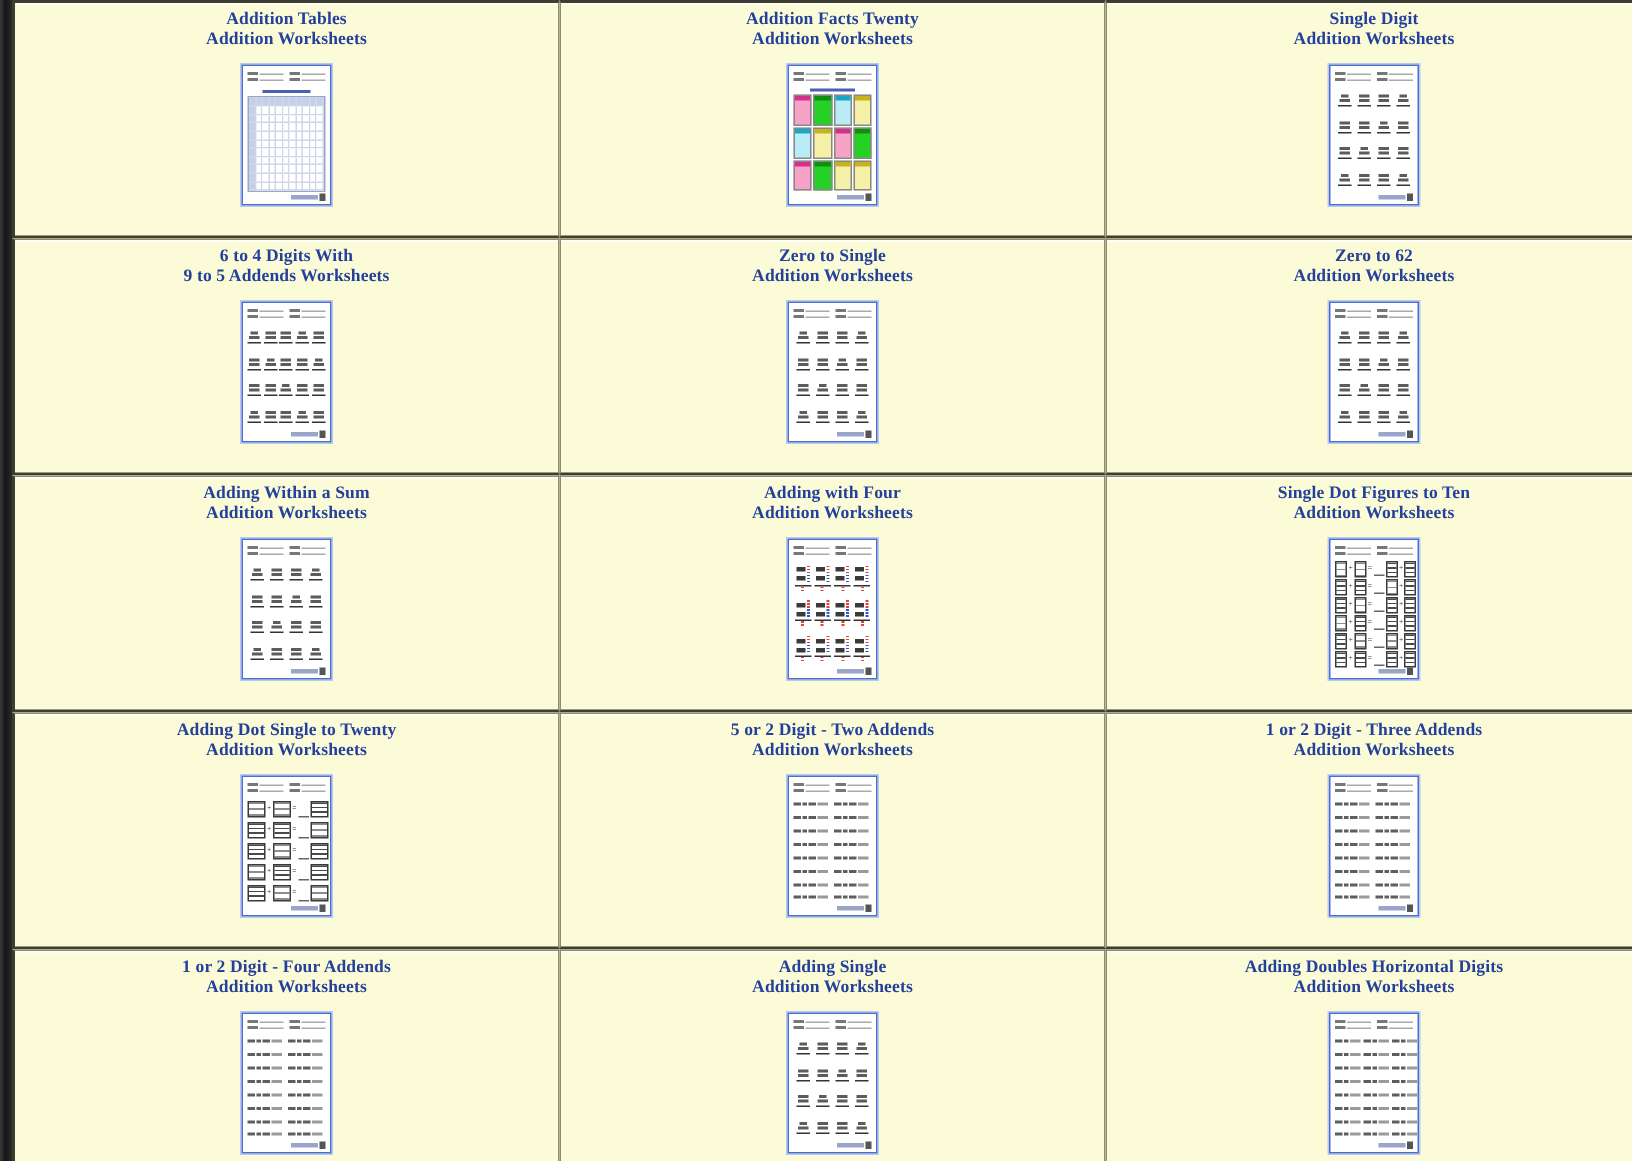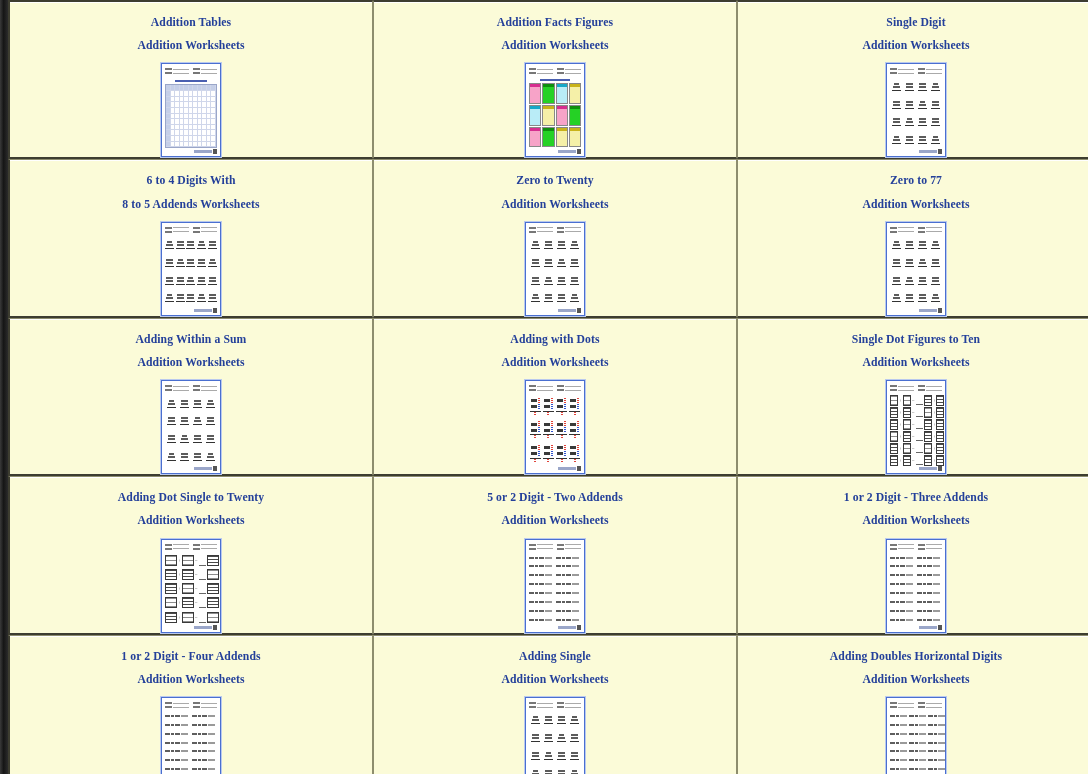--- a/index.html
+++ b/index.html
@@ -81,21 +81,21 @@
     line-height: 13.2px;
     color: #24409a;
     font-family: "Liberation Serif", serif;
     font-weight: bold;
     font-size: 11.7px;
     letter-spacing: 0.1px;
     text-decoration: none;
     display: block;
     cursor: pointer;
   }
-  .title-line { display: block; white-space: nowrap; margin-top: 10px; }
+  .title-line { display: block; white-space: nowrap; }
 
   
   .thumb {
     margin-top: 11px;
     width: 58px;
     height: 92px;
     background: #ffffff;
     border: 1px solid #4a6fd0;
     box-shadow: 0 0 0 1px #b9c9ee;
     position: relative;
@@ -480,21 +480,21 @@
                 <div class="foot">
                   <span class="ftxt"></span>
                   <span class="fsq"></span>
                 </div>
               </div>
             </div>
           </td>
           <td class="col-b">
             <div class="cell-inner">
               <a class="title-block" href="#">
-                <span class="title-line">Addition Facts Figures</span>
+                <span class="title-line">Addition Facts Twenty</span>
                 <span class="title-line">Addition Worksheets</span>
               </a>
               <div class="thumb">
                 <div class="hdr">
                   <div class="fieldset">
                     <div class="frow">
                       <span class="lbl"></span>
                       <span class="ln"></span>
                     </div>
                     <div class="frow">
@@ -686,21 +686,21 @@
                 </div>
               </div>
             </div>
           </td>
         </tr>
         <tr class="grid-row">
           <td class="col-a">
             <div class="cell-inner">
               <a class="title-block" href="#">
                 <span class="title-line">6 to 4 Digits With</span>
-                <span class="title-line">8 to 5 Addends Worksheets</span>
+                <span class="title-line">9 to 5 Addends Worksheets</span>
               </a>
               <div class="thumb">
                 <div class="hdr">
                   <div class="fieldset">
                     <div class="frow">
                       <span class="lbl"></span>
                       <span class="ln"></span>
                     </div>
                     <div class="frow">
                       <span class="lbl"></span>
@@ -825,21 +825,21 @@
                 <div class="foot">
                   <span class="ftxt"></span>
                   <span class="fsq"></span>
                 </div>
               </div>
             </div>
           </td>
           <td class="col-b">
             <div class="cell-inner">
               <a class="title-block" href="#">
-                <span class="title-line">Zero to Twenty</span>
+                <span class="title-line">Zero to Single</span>
                 <span class="title-line">Addition Worksheets</span>
               </a>
               <div class="thumb">
                 <div class="hdr">
                   <div class="fieldset">
                     <div class="frow">
                       <span class="lbl"></span>
                       <span class="ln"></span>
                     </div>
                     <div class="frow">
@@ -945,21 +945,21 @@
                 <div class="foot">
                   <span class="ftxt"></span>
                   <span class="fsq"></span>
                 </div>
               </div>
             </div>
           </td>
           <td class="col-c">
             <div class="cell-inner">
               <a class="title-block" href="#">
-                <span class="title-line">Zero to 77</span>
+                <span class="title-line">Zero to 62</span>
                 <span class="title-line">Addition Worksheets</span>
               </a>
               <div class="thumb">
                 <div class="hdr">
                   <div class="fieldset">
                     <div class="frow">
                       <span class="lbl"></span>
                       <span class="ln"></span>
                     </div>
                     <div class="frow">
@@ -1187,21 +1187,21 @@
                 <div class="foot">
                   <span class="ftxt"></span>
                   <span class="fsq"></span>
                 </div>
               </div>
             </div>
           </td>
           <td class="col-b">
             <div class="cell-inner">
               <a class="title-block" href="#">
-                <span class="title-line">Adding with Dots</span>
+                <span class="title-line">Adding with Four</span>
                 <span class="title-line">Addition Worksheets</span>
               </a>
               <div class="thumb">
                 <div class="hdr">
                   <div class="fieldset">
                     <div class="frow">
                       <span class="lbl"></span>
                       <span class="ln"></span>
                     </div>
                     <div class="frow">

